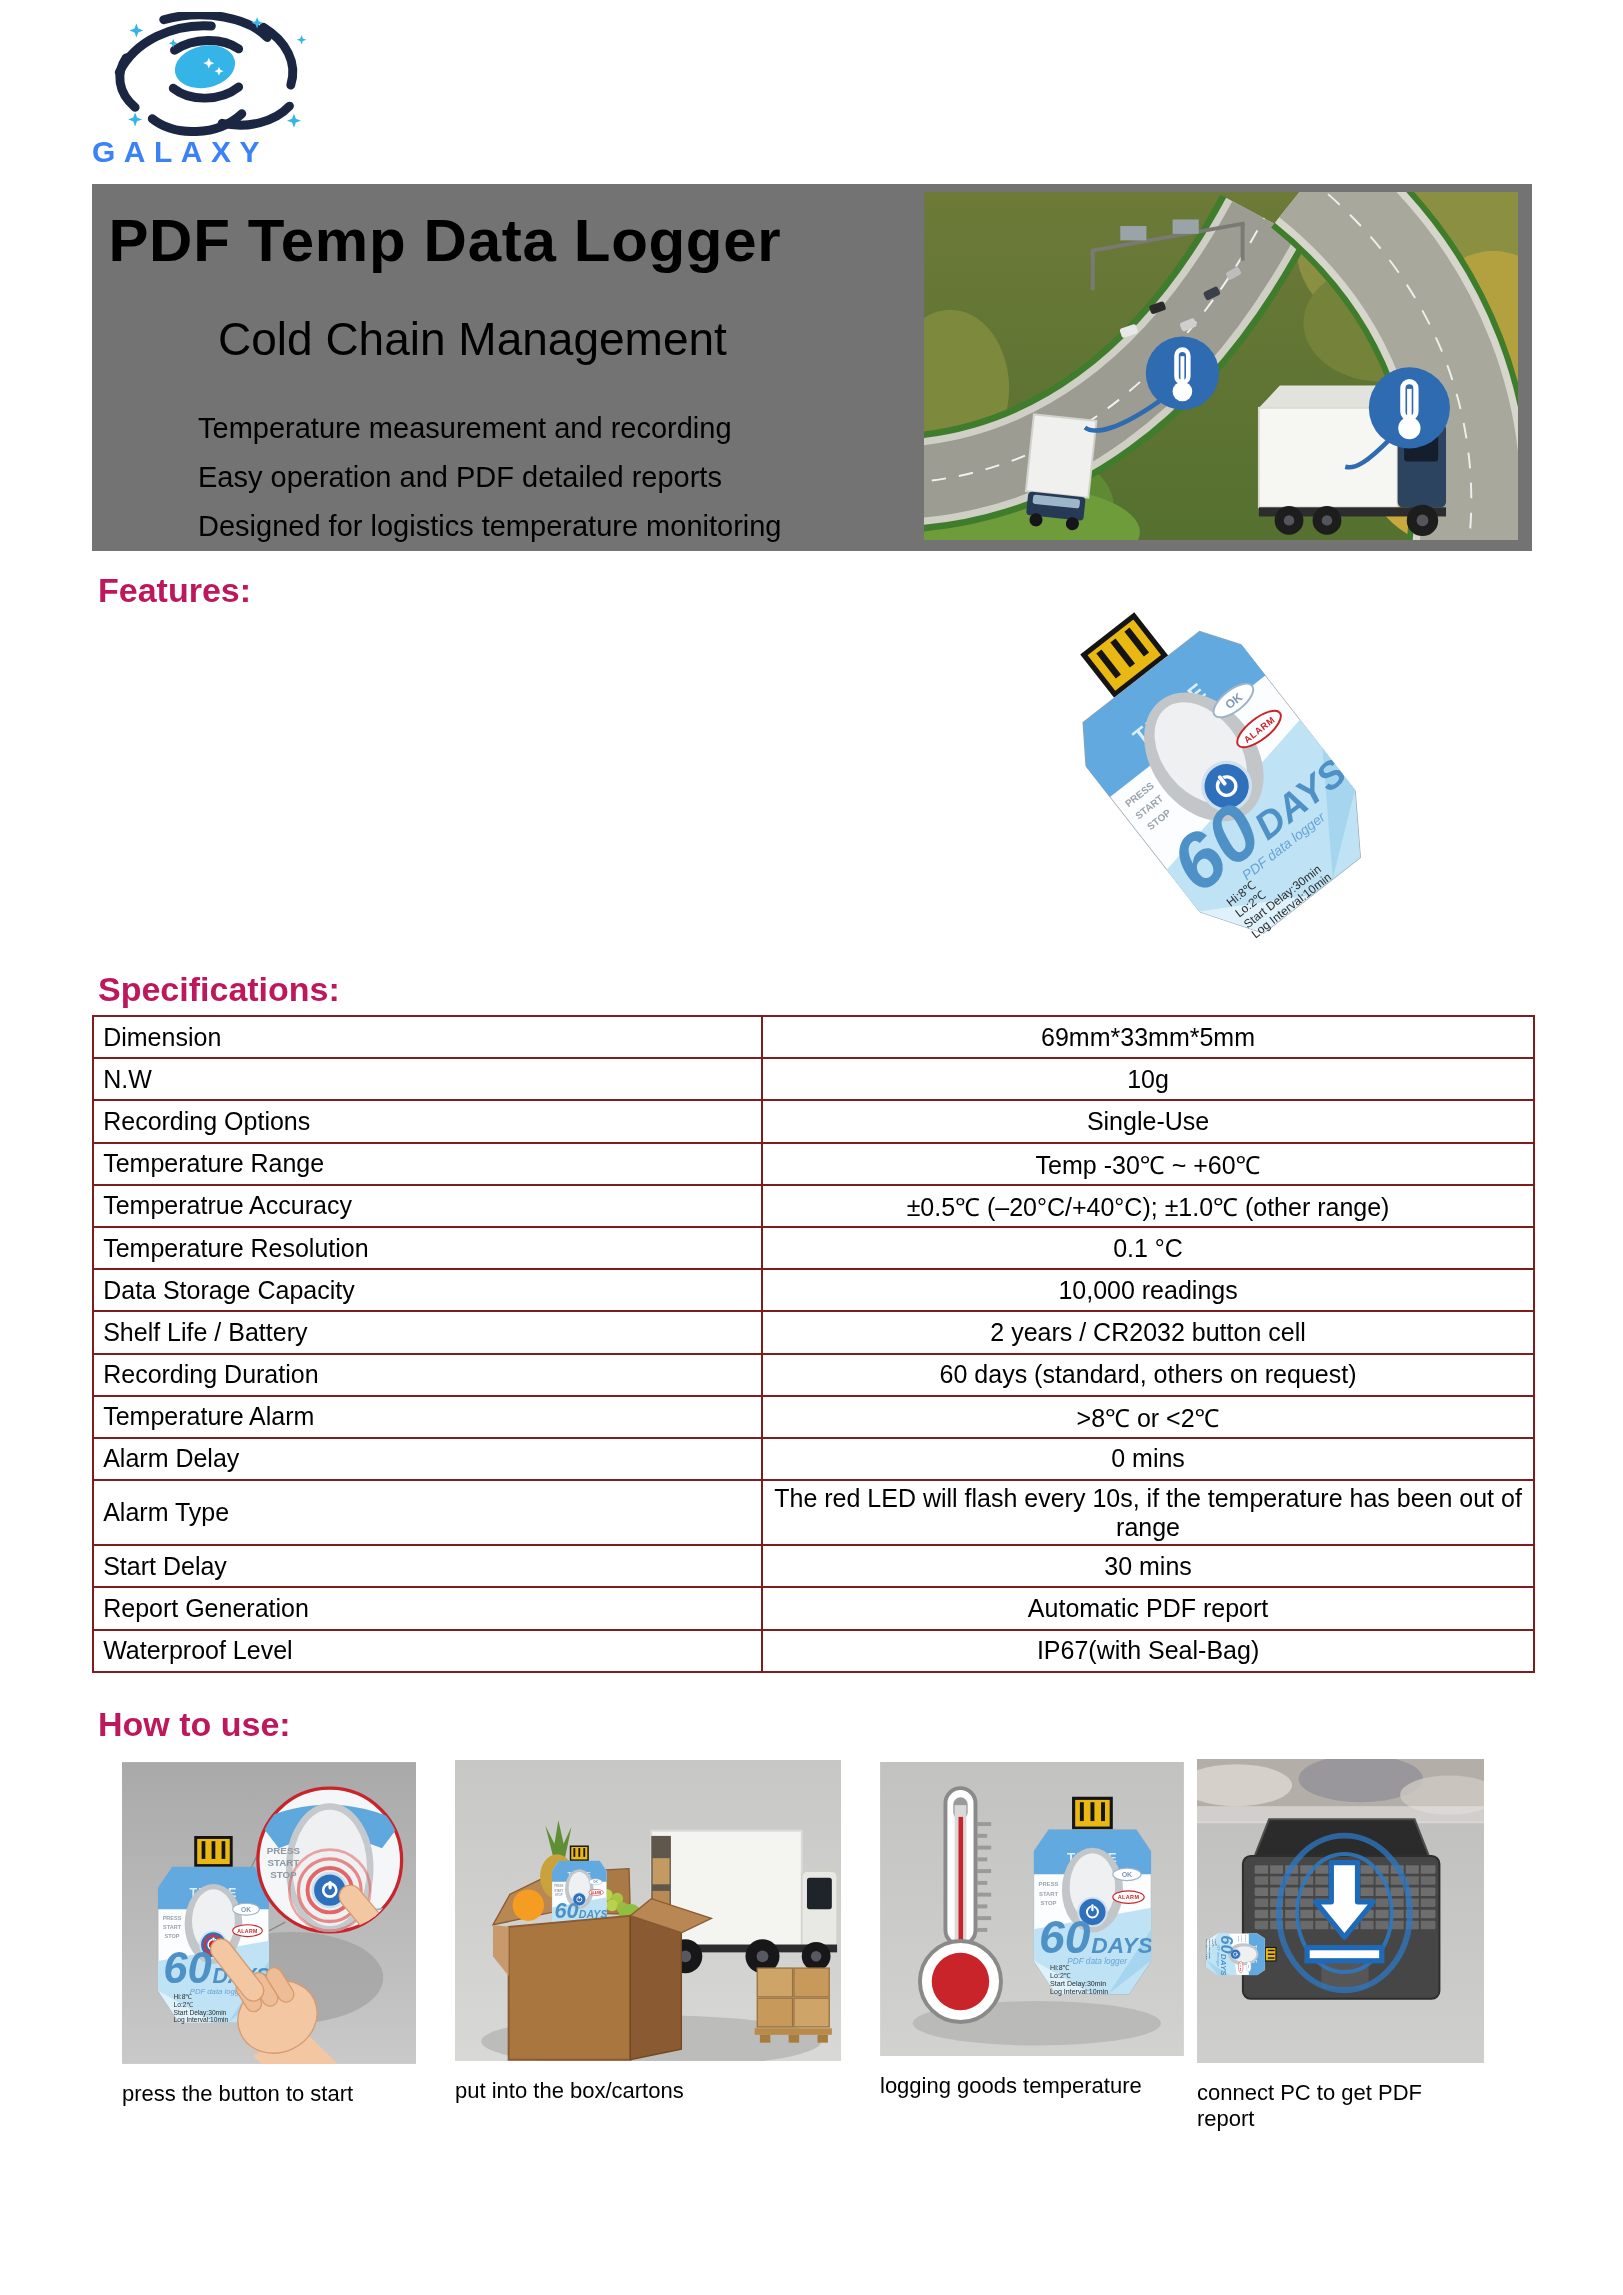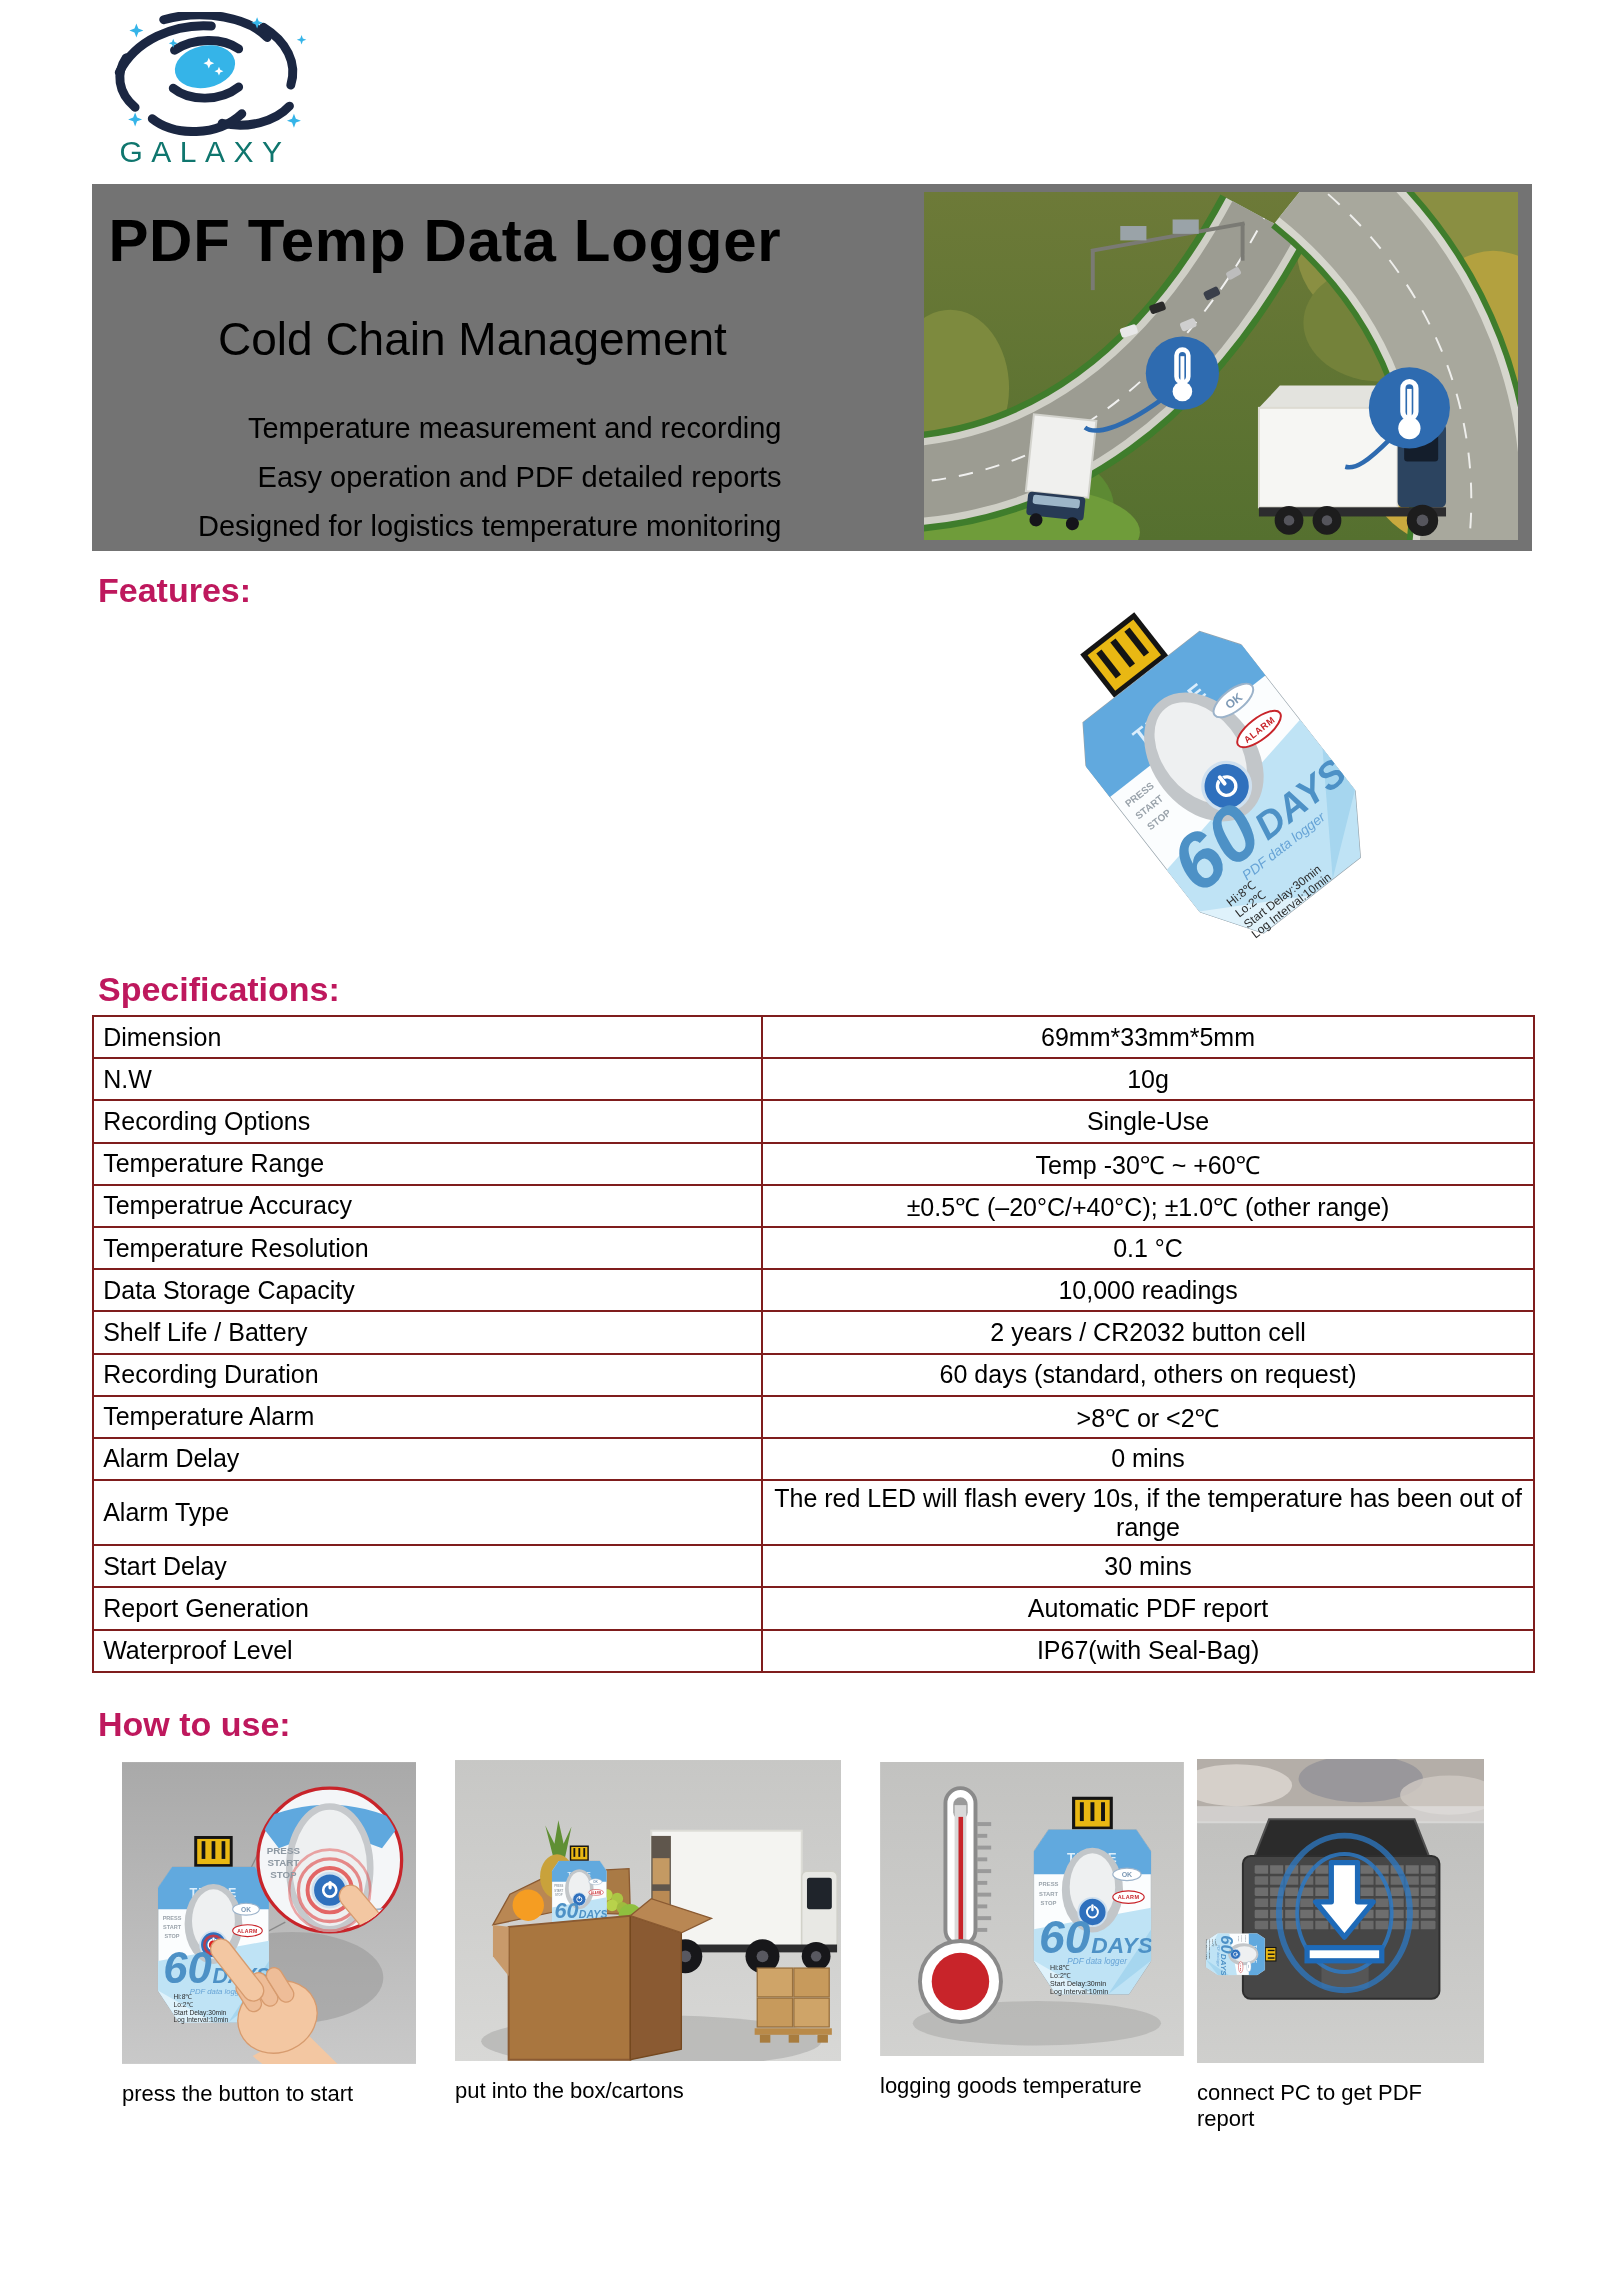--- a/index.html
+++ b/index.html
@@ -1,28 +1,28 @@
 <!DOCTYPE html>
 <html style="font-size:10.5px"><head>
 <meta charset="utf-8">
 <style>
   html,body{margin:0;padding:0;background:#ffffff;}
   body{width:1623px;height:2295px;position:relative;font-family:"Liberation Sans",sans-serif;color:#000;}
   .abs{position:absolute;}
 
   
   .logo-svg{left:97px;top:11.8px;width:216px;height:124px;}
-  .logo-word{left:92px;top:135px;width:226px;text-align:center;font-size:30px;font-weight:normal;
-             color:#0f766e;letter-spacing:8.5px;}
+  .logo-word{left:92px;top:135px;width:226px;text-align:left;font-size:30px;font-weight:bold;
+             color:#3b82f6;letter-spacing:8.5px;}
 
   
   .hero{left:92px;top:184px;width:1440px;height:367px;background:#737373;}
   .hero-title{left:16.4px;top:22px;font-size:60px;font-weight:bold;letter-spacing:0.7px;}
   .hero-subtitle{left:126px;top:128px;font-size:46px;}
-  .hero-bullets{left:106px;top:220px;font-size:29px;line-height:49px;text-align:right;}
+  .hero-bullets{left:106px;top:220px;font-size:29px;line-height:49px;}
   .hero-photo{left:832px;top:7.9px;width:594px;height:348px;}
 
   
   .green-h{font-size:34px;font-weight:bold;color:#be185d;}
   .features-h{left:98px;top:571px;}
   .spec-h{left:98px;top:970px;}
   .howto-h{left:98px;top:1705px;}
 
   
   .features-list{left:101px;top:620px;width:838px;}

